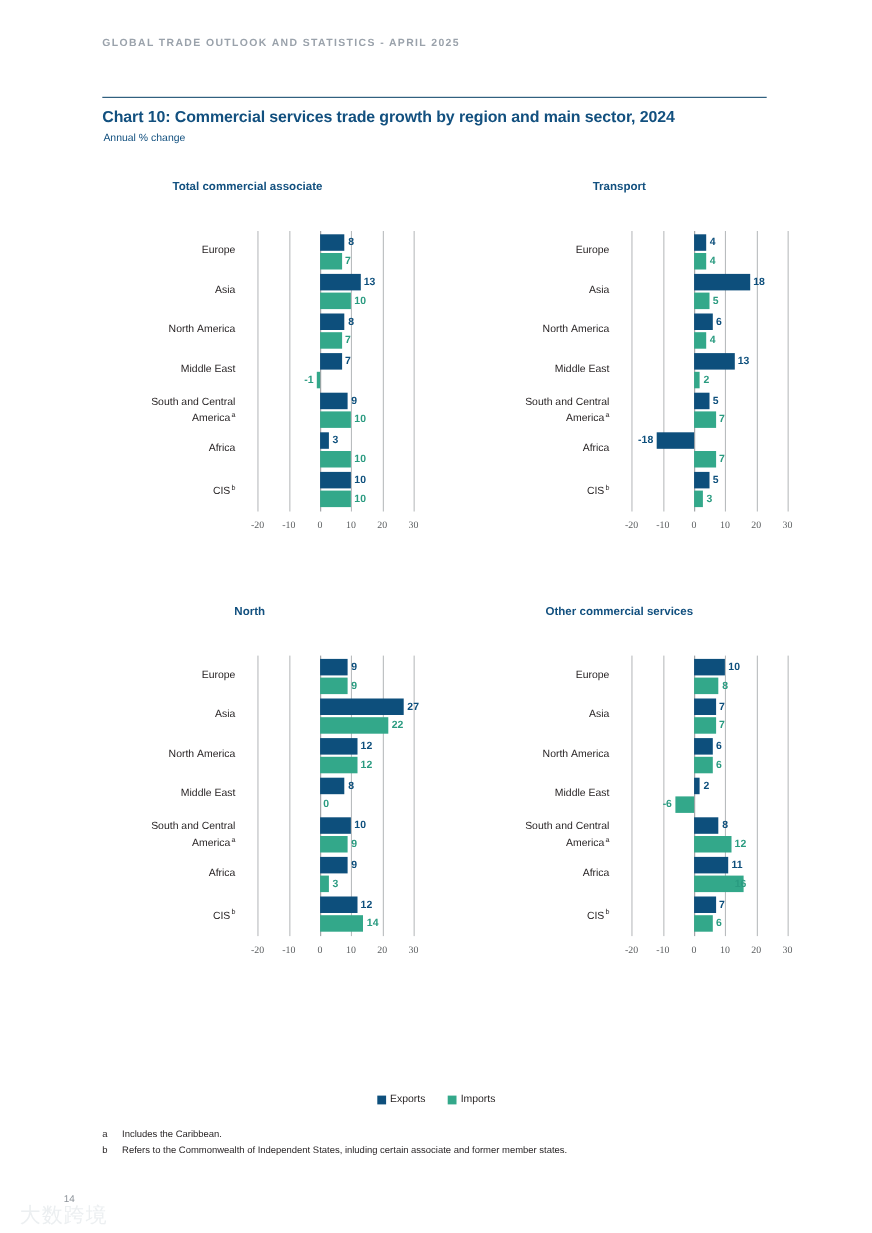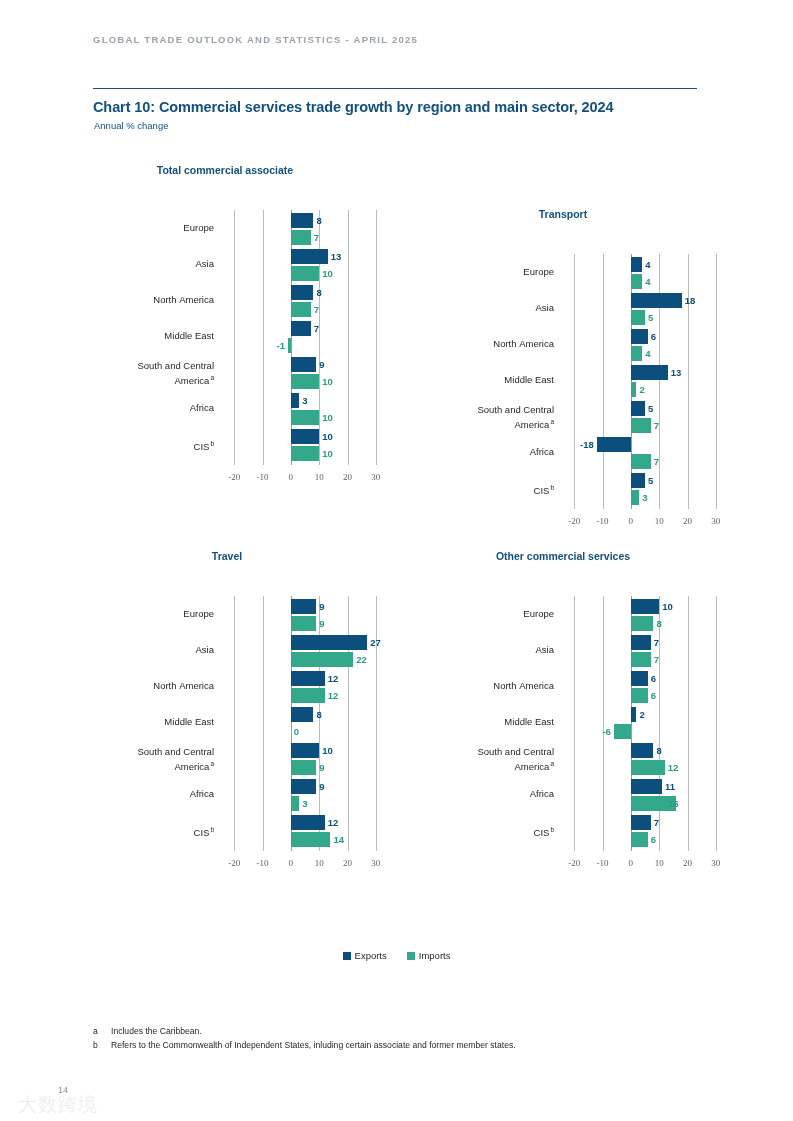--- a/index.html
+++ b/index.html
@@ -57,21 +57,21 @@
     white-space: nowrap;
   }
 
   
   .panel {
     position: absolute;
     width: 330px;
     height: 340px;
   }
   .panel.p0 { left: 60px;  top: 160px; }
-  .panel.p1 { left: 400px; top: 160px; margin-top: 44px; }
+  .panel.p1 { left: 400px; top: 160px; }
   .panel.p2 { left: 60px;  top: 546px; }
   .panel.p3 { left: 400px; top: 546px; }
 
   .panel-title {
     position: absolute;
     top: 4px;
     left: 0;
     width: 330px;
     text-align: center;
     font-size: 10.5px;
@@ -166,20 +166,21 @@
     justify-content: center;
     align-items: center;
     gap: 20px;
   }
   .legend-item {
     display: flex;
     align-items: center;
     gap: 4px;
     font-size: 9.5px;
     color: #231f20;
+    margin-top: 44px;
   }
   .swatch { width: 8px; height: 8px; display: inline-block; }
 
   
   .notes {
     position: absolute;
     left: 93px;
     top: 1025px;
     width: 620px;
     font-size: 8.6px;
@@ -351,21 +352,21 @@
         <div class="tick" style="left: 42.5px;">-10</div>
         <div class="tick" style="left: 70.8333px;">0</div>
         <div class="tick" style="left: 99.1667px;">10</div>
         <div class="tick" style="left: 127.5px;">20</div>
         <div class="tick" style="left: 155.833px;">30</div>
       </div>
     </div>
 </div>
 
 <div class="panel p2">
-  <div class="panel-title">Travel</div>
+  <div class="panel-title">North</div>
   <div class="plot">
       <div class="gridline" style="left: 14.1667px;"></div>
       <div class="gridline" style="left: 42.5px;"></div>
       <div class="gridline zero" style="left: 70.8333px;"></div>
       <div class="gridline" style="left: 99.1667px;"></div>
       <div class="gridline" style="left: 127.5px;"></div>
       <div class="gridline" style="left: 155.833px;"></div>
       <div class="rowgroup" style="top: 2px;">
         <div class="rlabel" style="top: 10px;">Europe</div>
         <div class="bar exp" style="left: 70.8333px; width: 25.5px;"></div>

